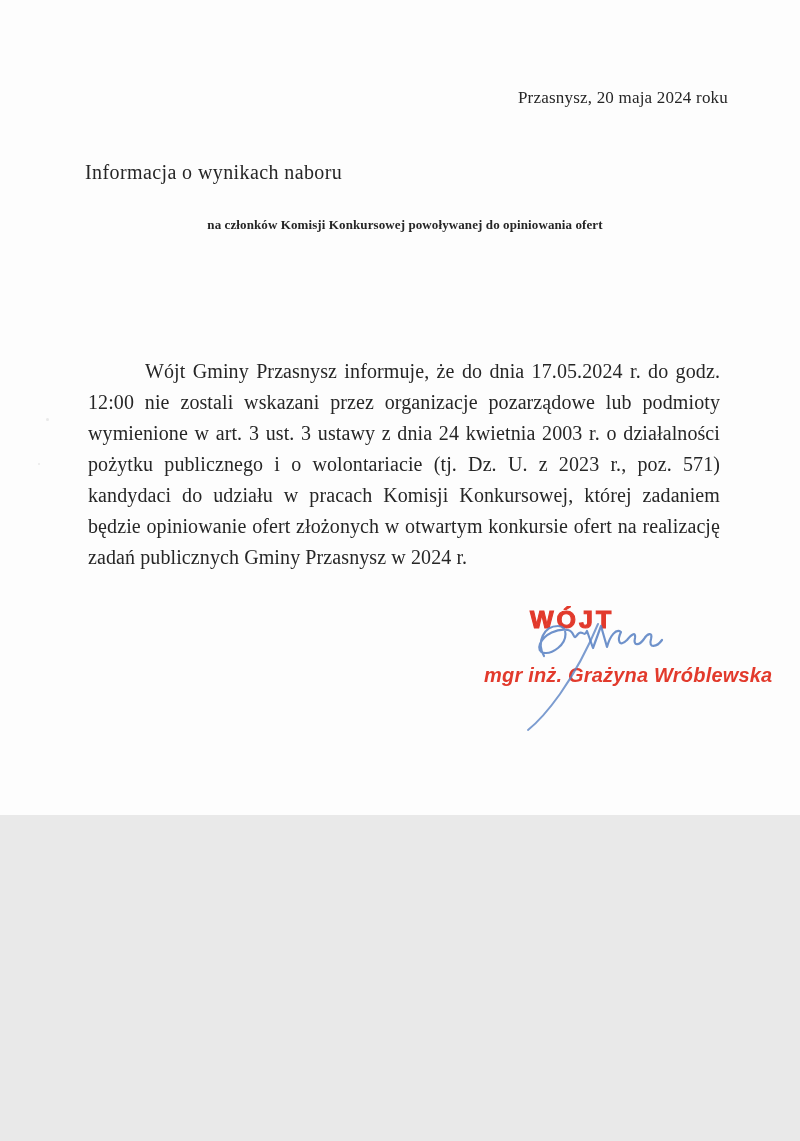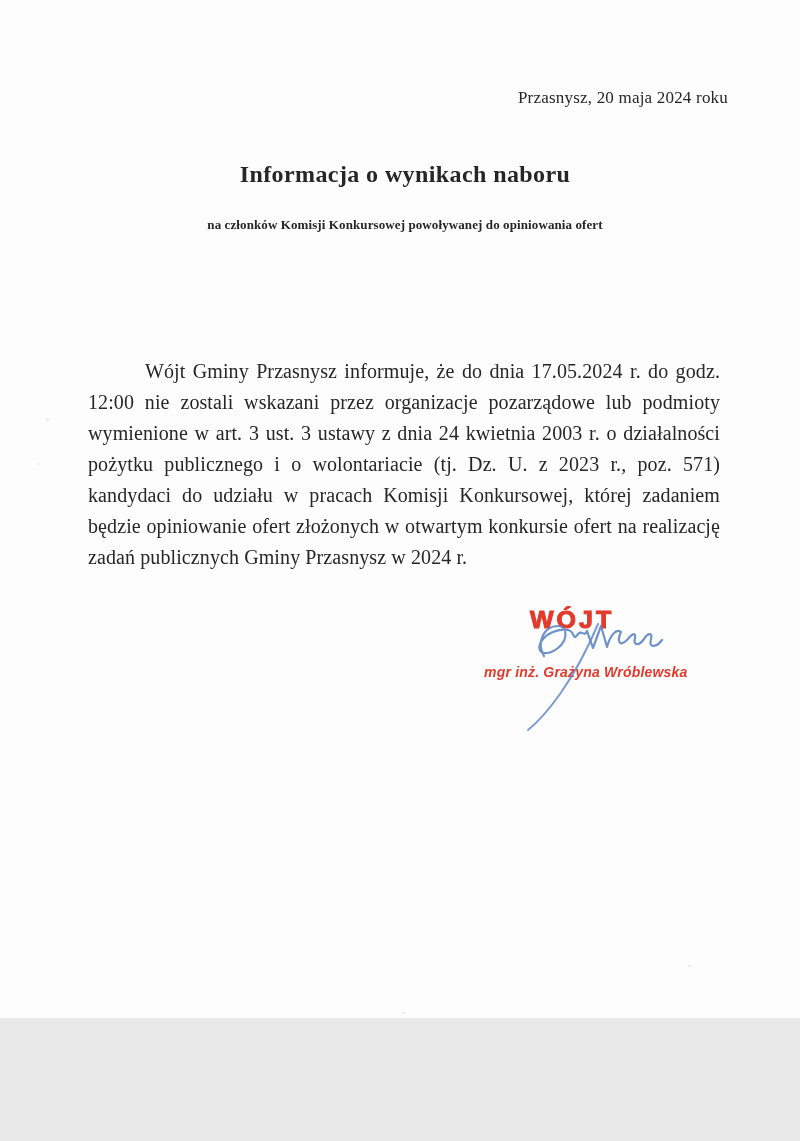--- a/index.html
+++ b/index.html
@@ -3,21 +3,21 @@
 <meta charset="utf-8">
 <style>
   html, body {
     margin: 0;
     padding: 0;
     background: #e9e9e9;
   }
   .page {
     position: relative;
     width: 800px;
-    height: 1018px;
+    height: 815px;
     margin: 0 auto;
     background: #fdfdfd;
     overflow: hidden;
     font-family: "Liberation Serif", serif;
     color: #262626;
   }
   
   .speckle {
     position: absolute;
     border-radius: 50%;
@@ -30,23 +30,22 @@
     right: 72px;
     font-size: 17px;
     letter-spacing: 0.2px;
     white-space: nowrap;
   }
   .doc-title {
     position: absolute;
     top: 161px;
     left: 85px;
     width: 640px;
-    text-align: center;
-    font-size: 24px;
-    font-weight: bold;
+    font-size: 20px;
+    font-weight: normal;
     letter-spacing: 0.4px;
   }
   .doc-subtitles {
     position: absolute;
     top: 206px;
     left: 75px;
     width: 660px;
     text-align: center;
     font-size: 13px;
     font-weight: bold;
@@ -84,21 +83,21 @@
     transform: scaleY(0.95);
   }
   .signer-name {
     position: absolute;
     top: 62px;
     left: 6px;
     width: 224px;
     font-family: "Liberation Sans", sans-serif;
     font-style: italic;
     font-weight: bold;
-    font-size: 14px;
+    font-size: 20px;
     letter-spacing: 0.2px;
     color: #e23a2c;
     white-space: nowrap;
   }
   .signature-svg {
     position: absolute;
     top: 0;
     left: 0;
     pointer-events: none;
   }

